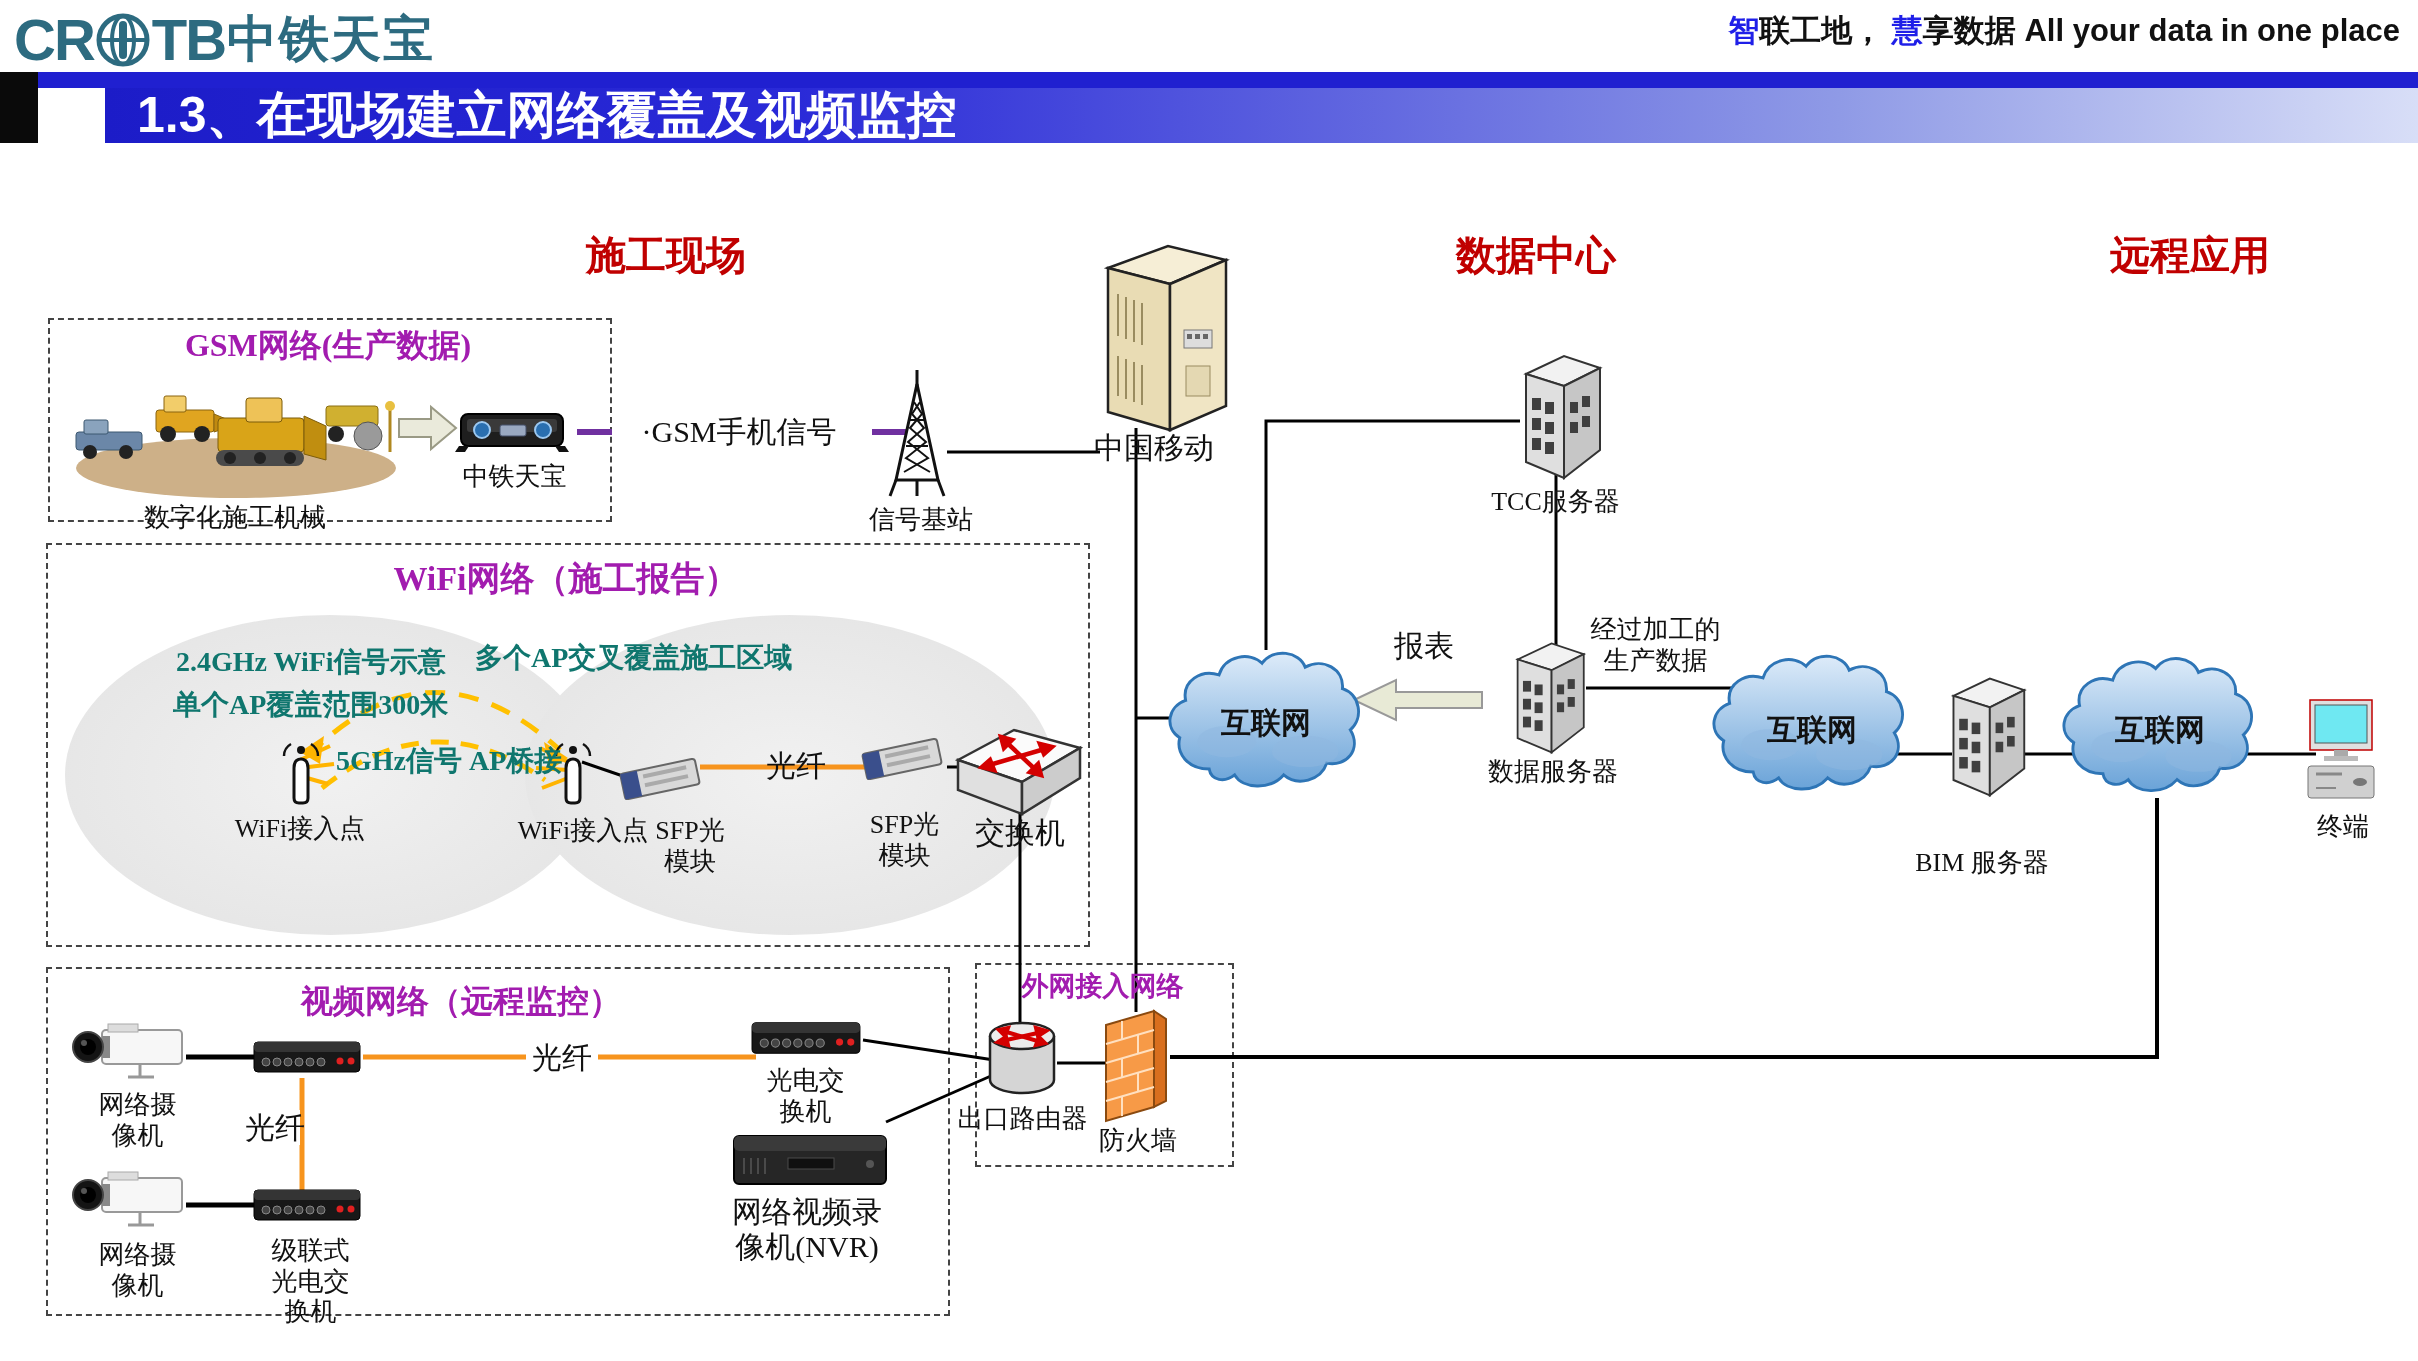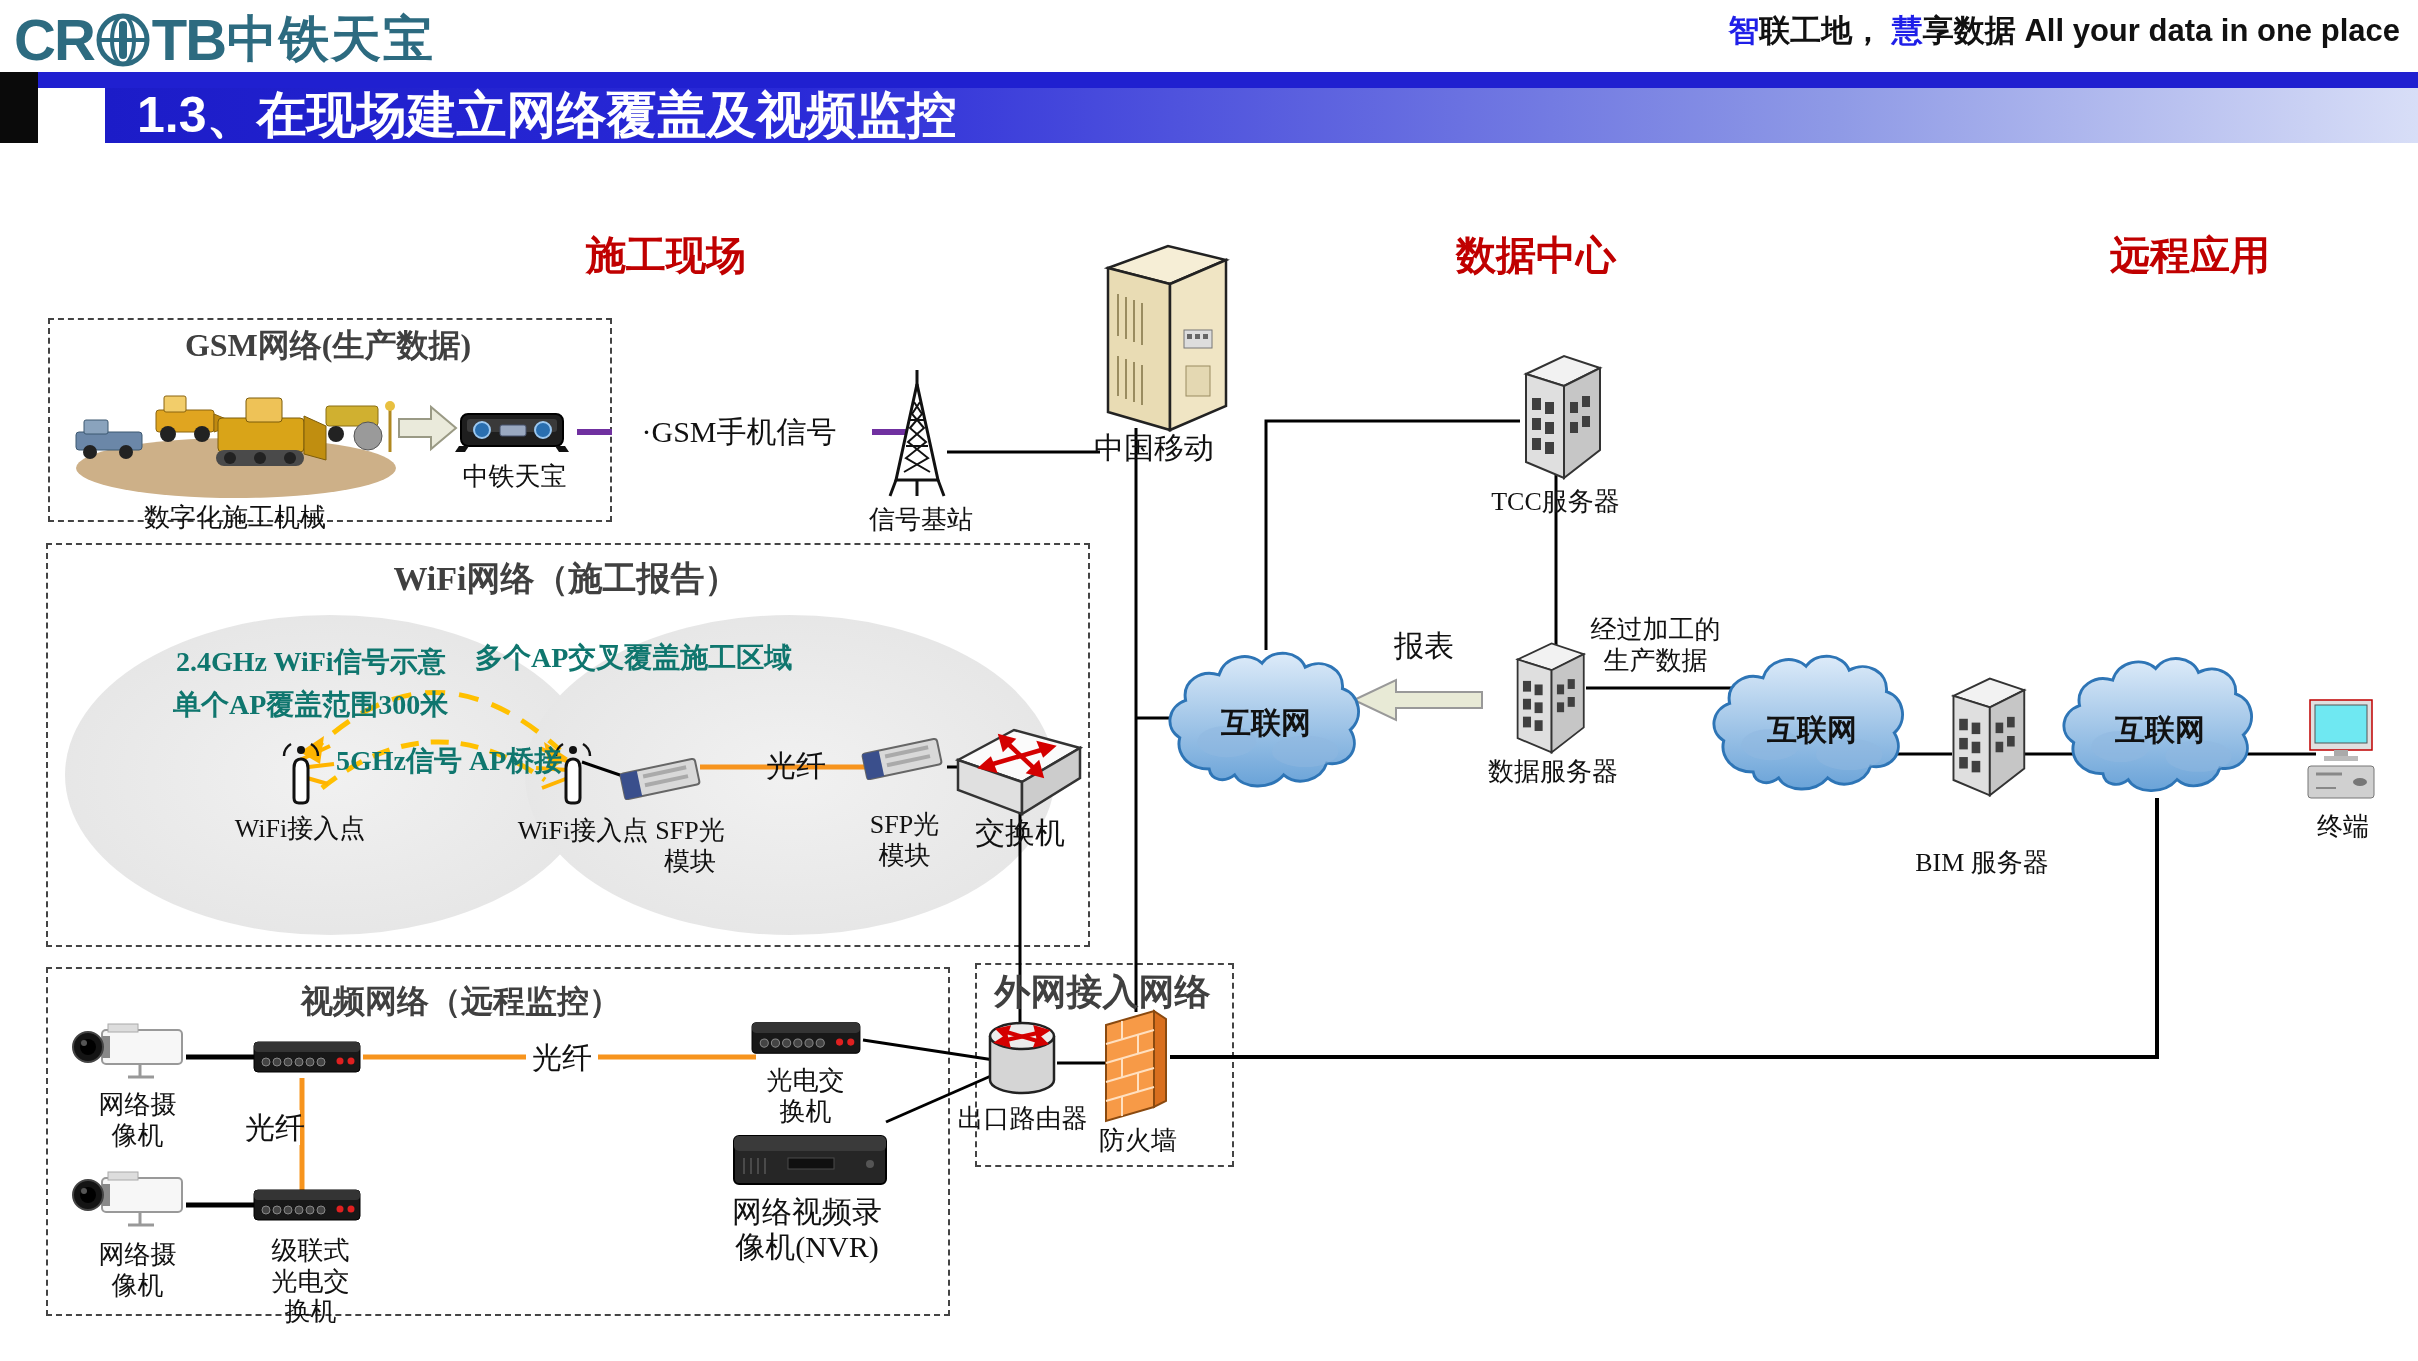--- a/index.html
+++ b/index.html
@@ -15,21 +15,21 @@
   #topstrip{left:38px;top:72px;width:2380px;height:16px;background:#2020d0;}
   #blacktab{left:0px;top:72px;width:38px;height:71px;background:#0a0a0a;}
   #titlebar{left:105px;top:88px;width:2313px;height:55px;
             background:linear-gradient(to right,#1c1cc8 0%,#2a2ad8 30%,#8f9ae6 75%,#d8def7 100%);
             display:flex;align-items:center;}
   #titlebar .t{color:#fff;font-size:50px;font-weight:bold;margin-left:32px;white-space:nowrap;}
   
   .colhead{color:#c00000;font-size:40px;font-weight:bold;white-space:nowrap;}
   
   .dbox{border:2px dashed #444;background:transparent;}
-  .boxtitle{color:#404040;font-size:32px;font-weight:bold;text-align:center;
+  .boxtitle{color:#a21caf;font-size:32px;font-weight:bold;text-align:center;
             font-family:"Liberation Serif","DejaVu Serif",serif;white-space:nowrap;}
   
   .lbl{font-family:"Liberation Serif","DejaVu Serif",serif;color:#111;font-size:26px;
        text-align:center;line-height:1.18;white-space:nowrap;}
   .lbl.big{font-size:30px;}
   .lbl.bold{font-weight:bold;}
   .lbl.bgw{background:#fff;padding:0 6px;}
   .note{font-family:"Liberation Serif","DejaVu Serif",serif;font-weight:bold;color:#0f766e;
         font-size:28px;white-space:nowrap;}
   .ellipse{border-radius:50%;background:radial-gradient(ellipse at center,#f1f1f1 0%,#e6e6e6 75%,#dedede 100%);}
@@ -74,21 +74,21 @@
   <div class="abs z1 dbox" style="left:48px;top:318px;width:560px;height:200px;"></div>
   <div class="abs z4 boxtitle" style="left:48px;top:324px;width:560px;">GSM网络(生产数据)</div>
 
   <div class="abs z1 dbox" style="left:46px;top:543px;width:1040px;height:400px;"></div>
   <div class="abs z4 boxtitle" style="left:46px;top:556px;width:1040px;font-size:34px;">WiFi网络（施工报告）</div>
 
   <div class="abs z1 dbox" style="left:46px;top:967px;width:900px;height:345px;"></div>
   <div class="abs z4 boxtitle" style="left:46px;top:980px;width:830px;">视频网络（远程监控）</div>
 
   <div class="abs z1 dbox" style="left:975px;top:963px;width:255px;height:200px;"></div>
-  <div class="abs z4 boxtitle" style="left:975px;top:968px;width:255px;font-size:36px;">外网接入网络</div>
+  <div class="abs z4 boxtitle" style="left:975px;top:968px;width:255px;font-size:27px;">外网接入网络</div>
 
   <div class="abs z1 ellipse" style="left:65px;top:615px;width:530px;height:320px;"></div>
   <div class="abs z1 ellipse" style="left:525px;top:615px;width:530px;height:320px;"></div>
 
   <svg class="abs z2" style="left:0;top:0;" width="2418" height="1361" viewBox="0 0 2418 1361">
 
     <line x1="947" y1="452" x2="1100" y2="452" stroke="#000" stroke-width="3"></line>
     <line x1="1136" y1="428" x2="1136" y2="1012" stroke="#000" stroke-width="3"></line>
     <line x1="1136" y1="718" x2="1182" y2="718" stroke="#000" stroke-width="3"></line>
     <polyline points="1266,650 1266,421 1520,421" fill="none" stroke="#000" stroke-width="3"></polyline>

